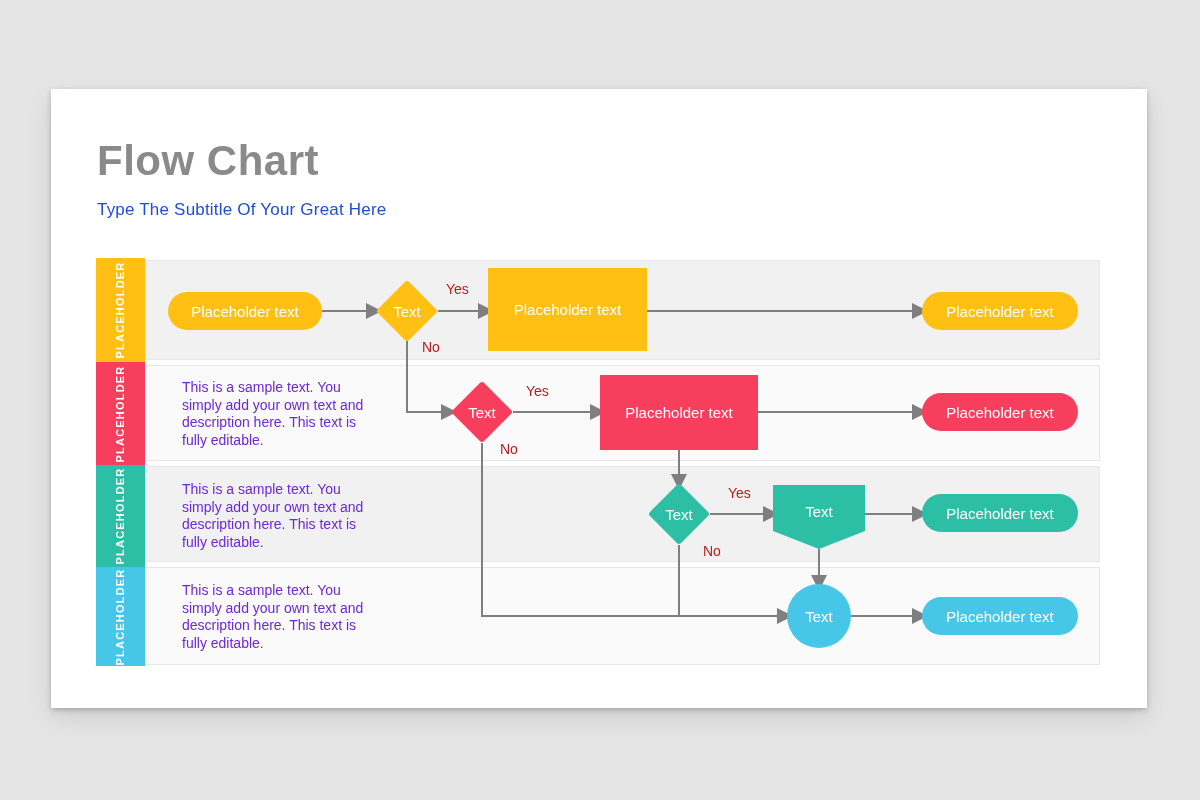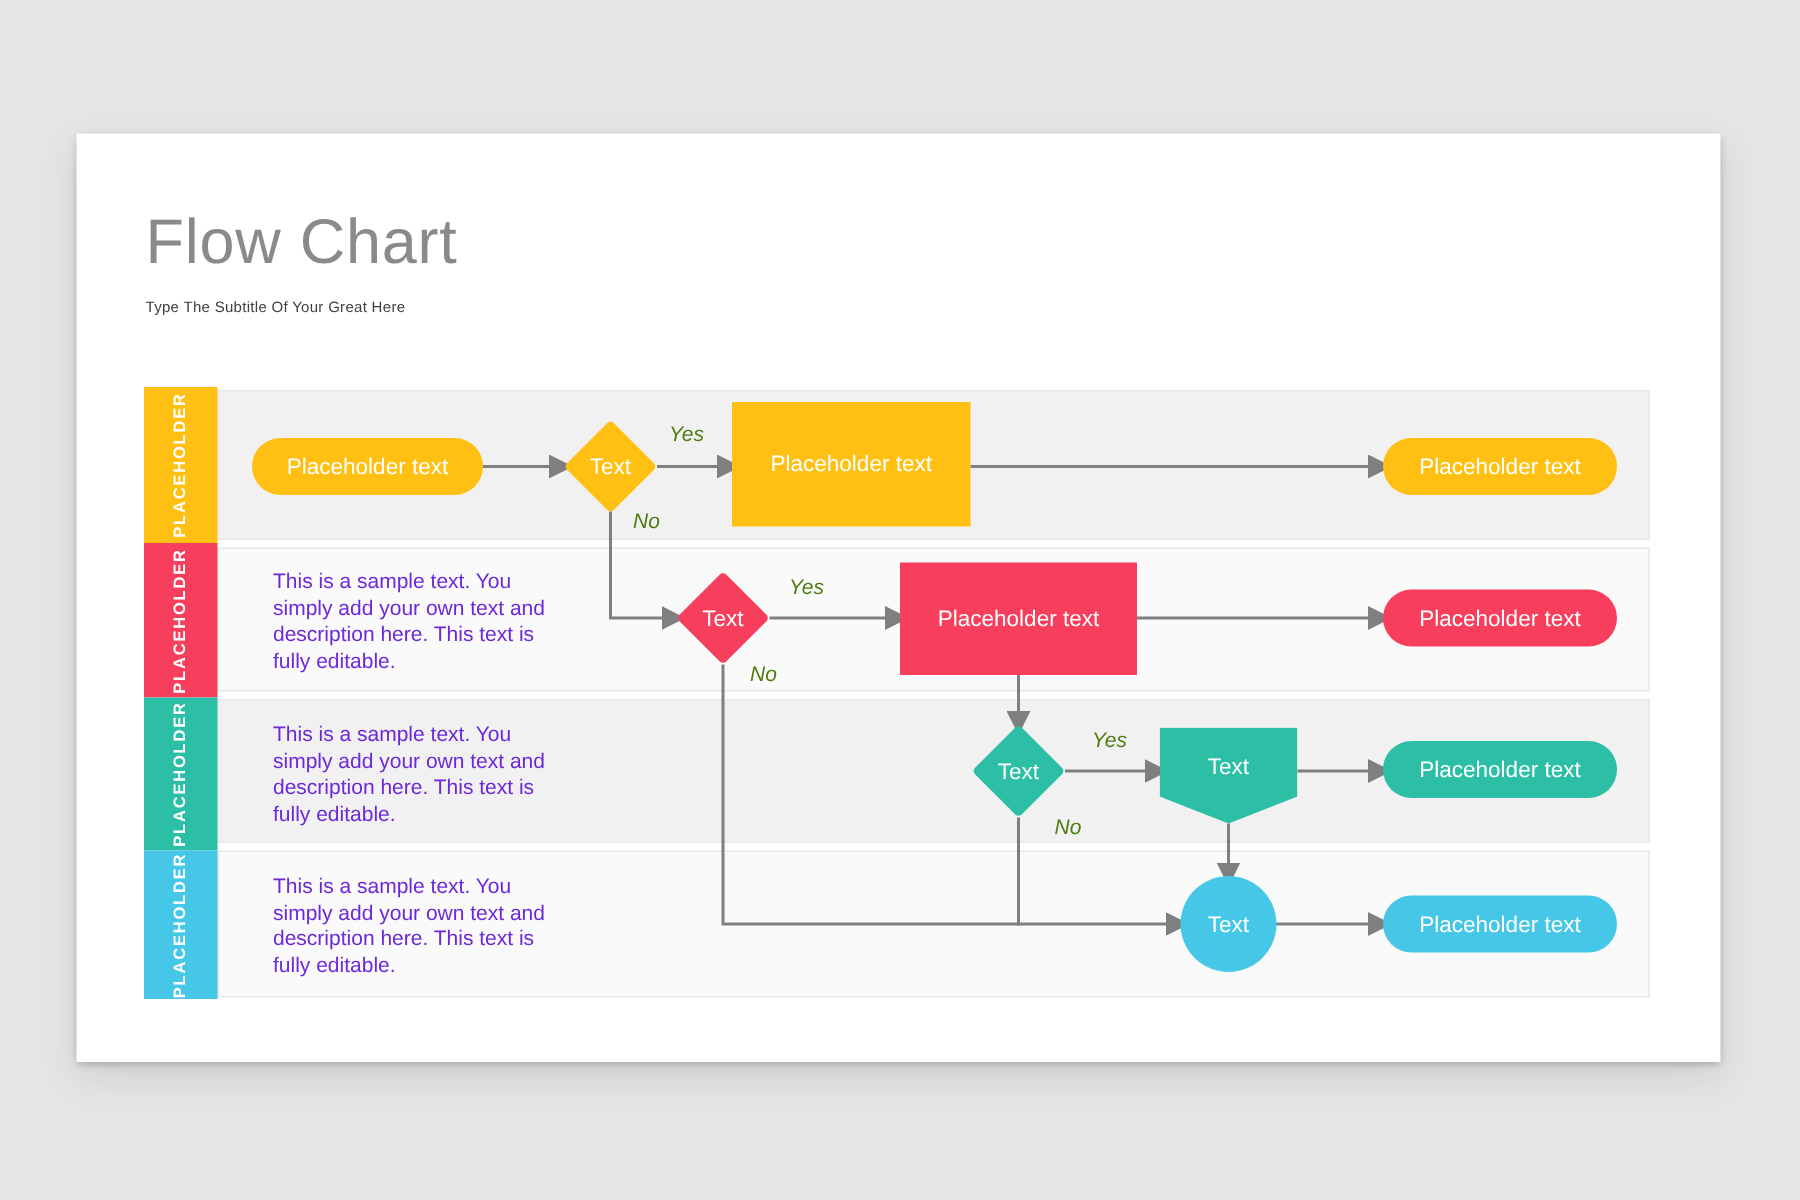--- a/index.html
+++ b/index.html
@@ -8,25 +8,25 @@
     background:#e5e5e5;
     font-family:"Liberation Sans", sans-serif;
   }
   .slide{
     position:absolute;left:51px;top:89px;width:1096px;height:619px;
     background:#ffffff;
     box-shadow:0 2px 5px rgba(0,0,0,.22), 0 10px 24px rgba(0,0,0,.10);
   }
   .title{
     position:absolute;left:97px;top:137px;
-    font-size:42px;font-weight:400;color:#8a8a8a;letter-spacing:.5px;
+    font-size:42px;font-weight:700;color:#8a8a8a;letter-spacing:.5px;
   }
   .subtitle{
     position:absolute;left:97px;top:200px;
-    font-size:10px;color:#404040;letter-spacing:.2px;text-align:center;
+    font-size:17px;color:#1d4ed8;letter-spacing:.2px;text-align:center;
   }
   .panel{
     position:absolute;left:145px;width:955px;
     border:1px solid #e7e7e7;box-sizing:border-box;
   }
   .panel.g1{background:#f1f1f1;}
   .panel.g2{background:#fafafa;}
   .tab{
     position:absolute;left:96px;width:49px;
     display:flex;align-items:center;justify-content:center;
@@ -62,21 +62,21 @@
   .circ{
     position:absolute;width:64px;height:64px;border-radius:50%;
     display:flex;align-items:center;justify-content:center;
     color:#fff;font-size:15px;
   }
   .desc{
     position:absolute;width:196px;
     font-size:14px;line-height:17.5px;color:#6d28d9;
   }
   .yn{
-    position:absolute;font-size:14px;color:#4d7c0f;font-style:italic;
+    position:absolute;font-size:14px;color:#b91c1c;
   }
   svg.wires{position:absolute;left:0;top:0;pointer-events:none;}
 </style>
 </head>
 <body>
 
 <div class="slide"></div>
 
 <div class="title">Flow Chart</div>
 <div class="subtitle">Type The Subtitle Of Your Great Here</div>

